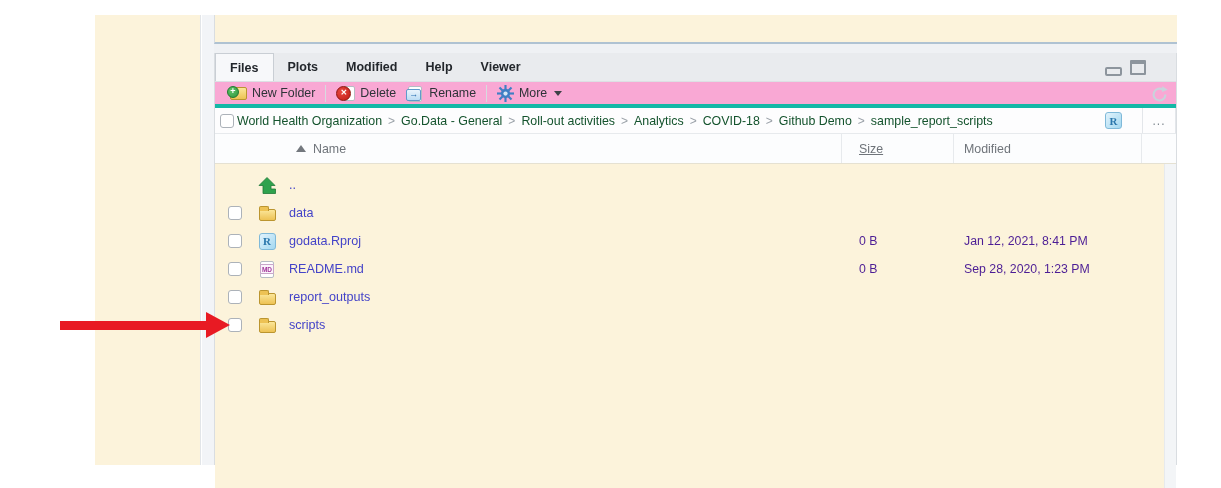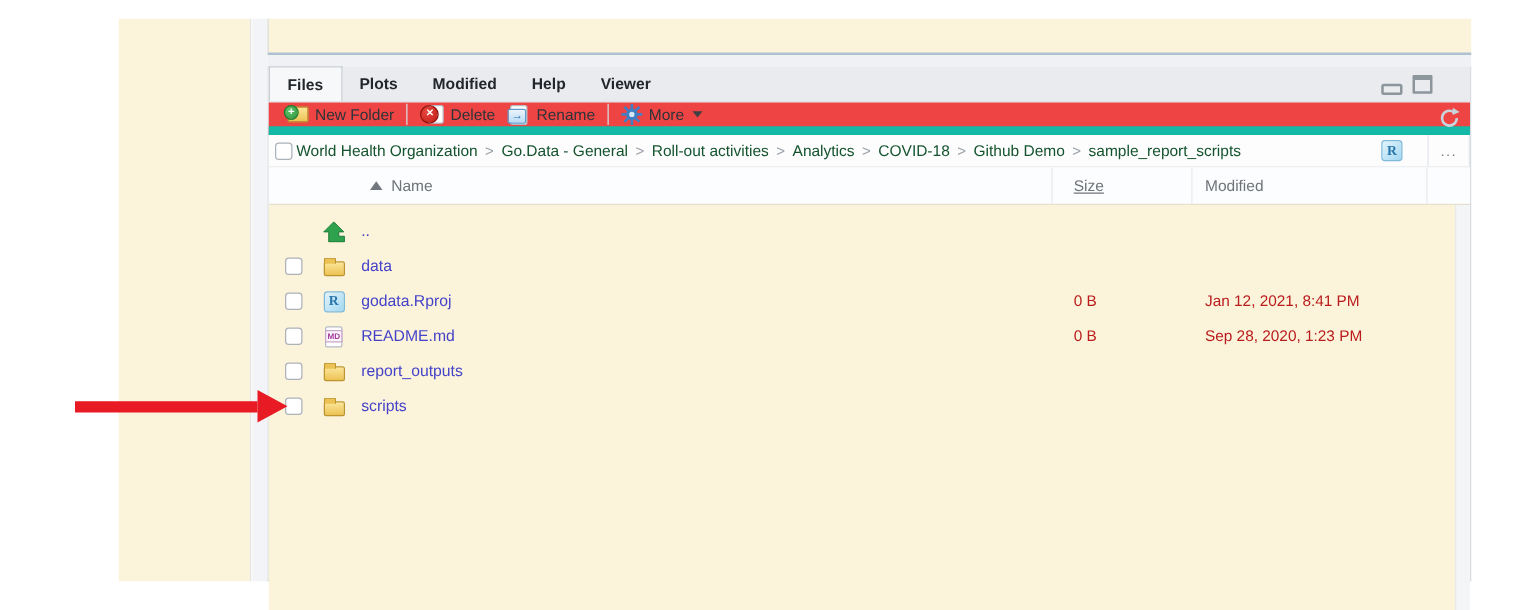--- a/index.html
+++ b/index.html
@@ -20,21 +20,21 @@
 
   
   .tabbar { position: relative; height: 29px; background: #E9EBEE; border-bottom: 1px solid #DDE0E4; display: flex; align-items: stretch; }
   .tab { padding: 0 14px; display: flex; align-items: center; font-size: 12.5px; font-weight: bold; color: #23272C; cursor: default; }
   .tab.active { background: #F7F8FA; border-left: 1px solid #C9CED4; border-right: 1px solid #C9CED4; border-top: 1px solid #C9CED4; }
   .winctl { position: absolute; right: 30px; top: 0; height: 29px; display: flex; align-items: center; gap: 8px; }
   .min-icon { width: 17px; height: 9px; border: 2px solid #8D959D; border-radius: 2px; margin-top: 8px; }
   .max-icon { width: 16px; height: 15px; border: 2px solid #8D959D; border-top-width: 4px; border-radius: 1px; }
 
   
-  .toolbar { position: relative; height: 26px; background: #ef4444; border-bottom: 7px solid #14b8a6;
+  .toolbar { position: relative; height: 26px; background: #f9a8d4; border-bottom: 4px solid #14b8a6;
              display: flex; align-items: center; padding-left: 7px; }
   .tbtn { display: flex; align-items: center; gap: 5px; font-size: 12.4px; color: #2E3338; padding: 0 5px; cursor: default; }
   .tsep { width: 1px; height: 17px; background: #D7DBDF; margin: 0 5px; }
   .caret-down { width: 0; height: 0; border-left: 4px solid transparent; border-right: 4px solid transparent;
                 border-top: 5px solid #3D4146; margin-left: 2px; }
   .refresh { position: absolute; right: 7px; top: 3px; width: 19px; height: 19px; }
 
   
   .breadcrumb { position: relative; height: 26px; background: #FDFDFE; border-bottom: 1px solid #E7EAED;
                 display: flex; align-items: center; padding-left: 5px; }
@@ -58,21 +58,21 @@
 
   
   .file-list { position: relative; height: 329px; background: #FCF3DB; padding-top: 7px; }
   .file-list::after { content: ""; position: absolute; right: 0; top: 0; width: 11px; height: 100%;
                       background: #F3F5F7; border-left: 1px solid #E7EAED; }
   .row { position: relative; height: 28px; display: flex; align-items: center; padding-left: 13px; }
   .row .chk { margin-right: 15px; flex: none; }
   .row .chk.hidden { visibility: hidden; }
   .icon-slot { width: 20px; margin-right: 12px; flex: none; display: flex; align-items: center; justify-content: center; }
   .fname { font-size: 12.6px; color: #4443C8; text-decoration: none; }
-  .fsize, .fmod { position: absolute; font-size: 12.3px; color: #b91c1c; }
+  .fsize, .fmod { position: absolute; font-size: 12.3px; color: #4c1d95; }
   .fsize { left: 644px; } .fmod { left: 749px; }
 
   
   .i-folder { position: relative; width: 17px; height: 12px; border-radius: 2px;
               background: linear-gradient(#FBE699, #EDC254); border: 1px solid #BB952F; margin-top: 3px; }
   .i-folder::before { content: ""; position: absolute; left: -1px; top: -4px; width: 8px; height: 4px;
               background: #EDC254; border: 1px solid #BB952F; border-bottom: none; border-radius: 2px 2px 0 0; }
   .i-rproj { width: 17px; height: 17px; border-radius: 3px; border: 1px solid #7FB9D9;
              background: linear-gradient(135deg, #E2F3FC, #A3D8F1);
              display: flex; align-items: center; justify-content: center;

